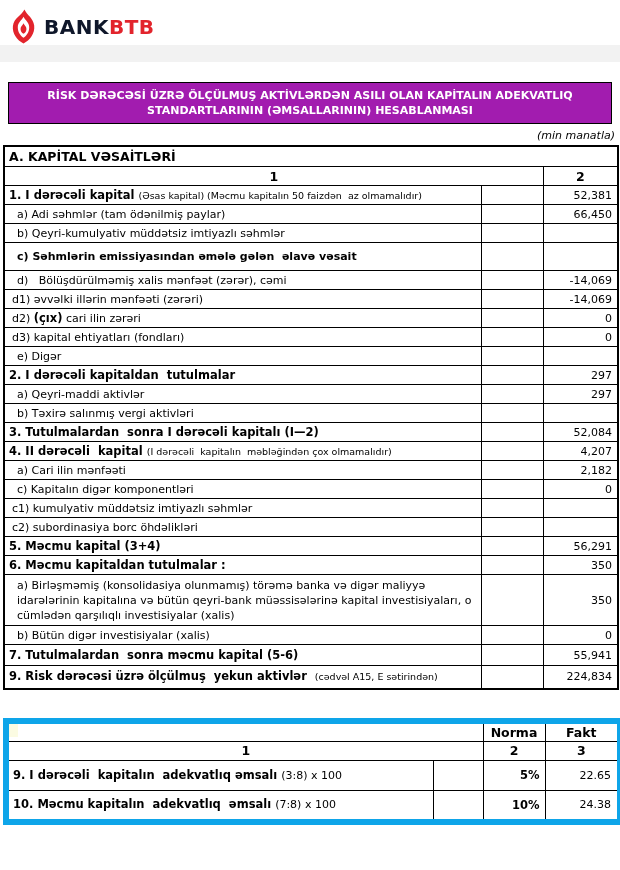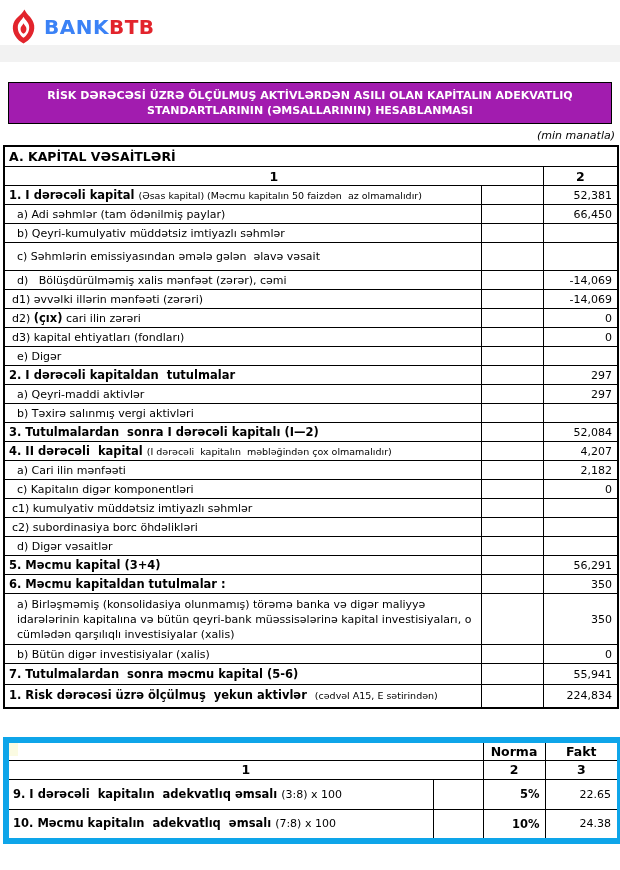--- a/index.html
+++ b/index.html
@@ -7,21 +7,21 @@
   body {
     height: 870px;
     overflow: hidden;
     font-family: "DejaVu Sans", sans-serif;
     color: #000;
   }
   
   .logo-row { display: flex; align-items: center; gap: 6px; padding: 8px 0 0 9px; height: 45px; }
   .logo-flame { width: 29px; height: 35px; display: block; }
   .logo-text { font-size: 20px; font-weight: bold; letter-spacing: 0.5px; line-height: 1; }
-  .logo-text .bank { color: #3b82f6; }
+  .logo-text .bank { color: #0f172a; }
   .logo-text .btb  { color: #e2242c; }
   .gray-bar { height: 17px; background: #f2f2f2; width: 620px; }
   
   .banner {
     margin: 20px 8px 0 8px;
     background: #a21caf;
     border: 1px solid #000;
     color: #fff;
     font-weight: bold;
     font-size: 11px;
@@ -104,21 +104,21 @@
       <tr style="height: 19px;">
         <td class="label ind1"><span>a) Adi səhmlər (tam ödənilmiş paylar)</span></td>
         <td class="mid"></td>
         <td class="val">66,450</td>
       </tr>
       <tr style="height: 19px;">
         <td class="label ind1"><span>b) Qeyri-kumulyativ müddətsiz imtiyazlı səhmlər</span></td>
         <td class="mid"></td>
         <td class="val"></td>
       </tr>
-      <tr style="height: 28px;">
+      <tr style="height: 28px; font-weight: bold;">
         <td class="label ind1"><span>c) Səhmlərin emissiyasından əmələ gələn  əlavə vəsait</span></td>
         <td class="mid"></td>
         <td class="val"></td>
       </tr>
       <tr style="height: 19px;">
         <td class="label ind1"><span>d)   Bölüşdürülməmiş xalis mənfəət (zərər), cəmi</span></td>
         <td class="mid"></td>
         <td class="val">-14,069</td>
       </tr>
       <tr style="height: 19px;">
@@ -180,25 +180,20 @@
         <td class="label ind2"><span>c1) kumulyativ müddətsiz imtiyazlı səhmlər</span></td>
         <td class="mid"></td>
         <td class="val"></td>
       </tr>
       <tr style="height: 19px;">
         <td class="label ind2"><span>c2) subordinasiya borc öhdəlikləri</span></td>
         <td class="mid"></td>
         <td class="val"></td>
       </tr>
       <tr style="height: 19px;">
-        <td class="label ind1"><span>d) Digər vəsaitlər</span></td>
-        <td class="mid"></td>
-        <td class="val"></td>
-      </tr>
-      <tr style="height: 19px;">
         <td class="label ind0"><span class="b">5. Məcmu kapital (3+4)</span></td>
         <td class="mid"></td>
         <td class="val">56,291</td>
       </tr>
       <tr style="height: 19px; margin-top: 8px;">
         <td class="label ind0"><span class="b">6. Məcmu kapitaldan tutulmalar :</span></td>
         <td class="mid"></td>
         <td class="val">350</td>
       </tr>
       <tr style="height: 51px;">
@@ -210,21 +205,21 @@
         <td class="label ind1"><span>b) Bütün digər investisiyalar (xalis)</span></td>
         <td class="mid"></td>
         <td class="val">0</td>
       </tr>
       <tr style="height: 21px;">
         <td class="label ind0"><span class="b">7. Tutulmalardan  sonra məcmu kapital (5-6)</span></td>
         <td class="mid"></td>
         <td class="val">55,941</td>
       </tr>
       <tr style="height: 23px;">
-        <td class="label ind0"><span class="b">1. Risk dərəcəsi üzrə ölçülmuş  yekun aktivlər  </span><span class="sm">(cədvəl A15, E sətirindən)</span></td>
+        <td class="label ind0"><span class="b">9. Risk dərəcəsi üzrə ölçülmuş  yekun aktivlər  </span><span class="sm">(cədvəl A15, E sətirindən)</span></td>
         <td class="mid"></td>
         <td class="val">224,834</td>
       </tr>
     </tbody>
 </table>
 
 <table class="ratio-table">
   <colgroup>
       <col style="width:427px">
       <col style="width:50px">

